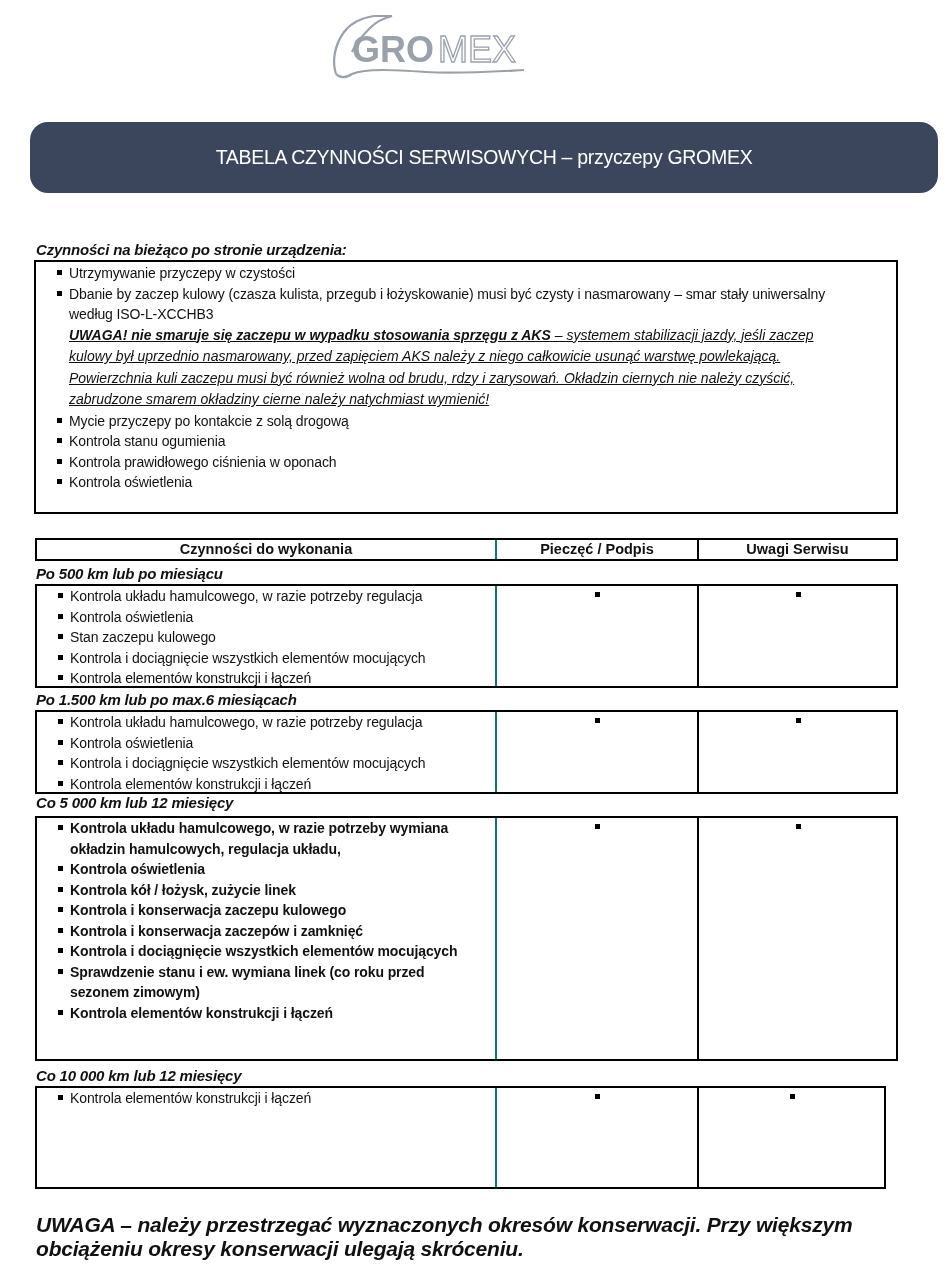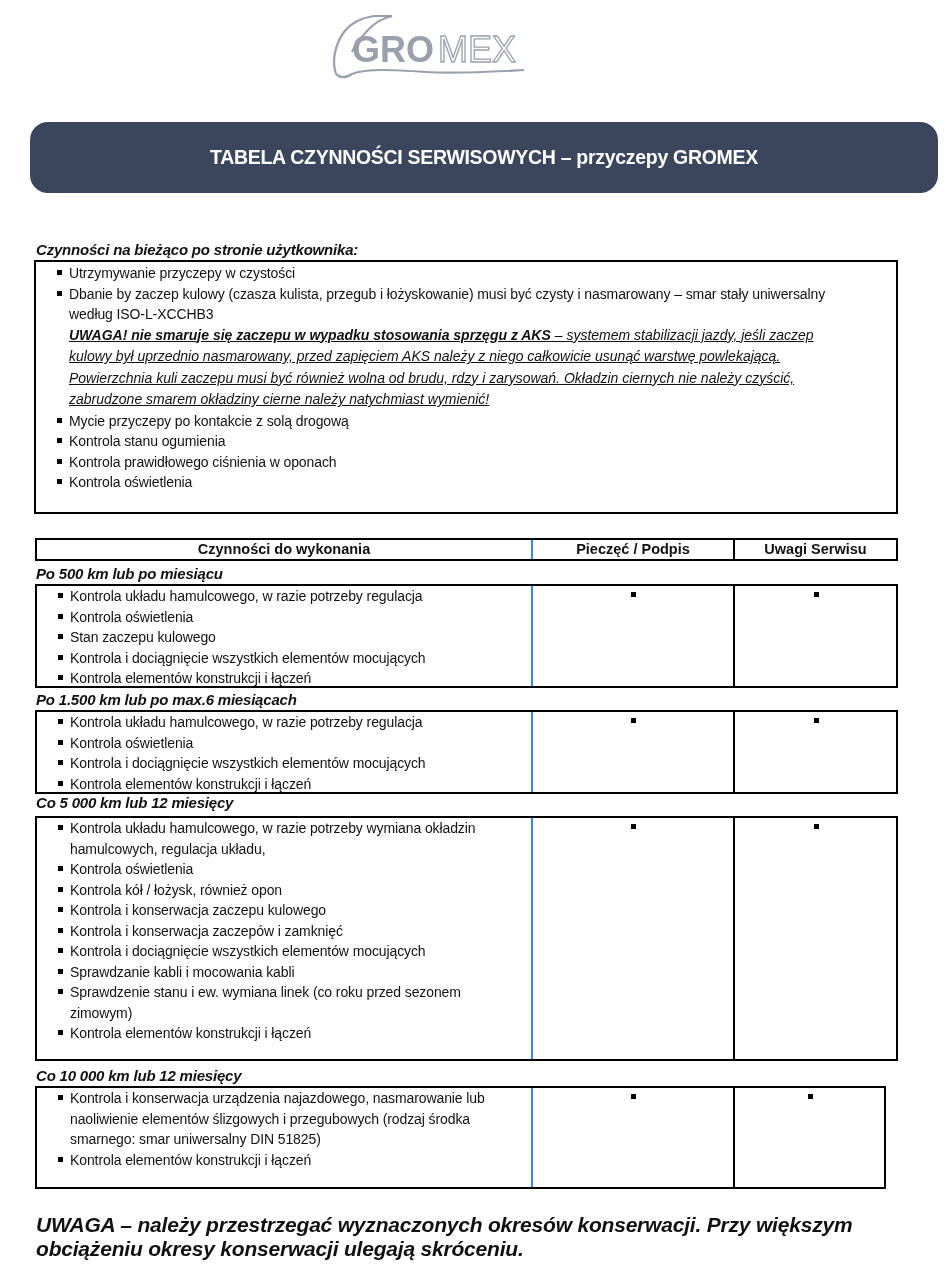--- a/index.html
+++ b/index.html
@@ -2,31 +2,31 @@
 <html><head>
 <meta charset="utf-8">
 <style>
   html, body { margin:0; padding:0; background:#ffffff; }
   body { width:948px; height:1284px; position:relative; overflow:hidden;
          font-family:"Liberation Sans", "DejaVu Sans", sans-serif; color:#111; }
   .logo { position:absolute; left:326px; top:12px; width:200px; height:72px; }
   .logo svg { width:200px; height:72px; display:block; }
   .banner { position:absolute; left:30px; top:122px; width:908px; height:71px;
             background:#3b465d; border-radius:18px; display:flex; align-items:center; justify-content:center; }
-  .banner-title { color:#ffffff; font-weight:bold; font-size:19.5px; letter-spacing:-0.3px; }
+  .banner-title { color:#ffffff; font-weight:normal; font-size:19.5px; letter-spacing:-0.3px; }
   .section-label { position:absolute; left:36px; font-weight:bold; font-style:italic; font-size:15px; letter-spacing:-0.2px; }
   .box { position:absolute; border:2px solid #000; box-sizing:border-box; }
   ul.bul { list-style:none; margin:0; padding:0; }
   ul.bul li { position:relative; padding-left:33px; font-size:14px; line-height:20.5px; letter-spacing:-0.1px; }
   ul.bul li::before { content:""; position:absolute; left:21px; top:7px; width:5px; height:5px; background:#000; }
   .note { padding-left:33px; font-size:14px; line-height:21.5px; font-style:italic; text-decoration:underline; }
   .note b { font-weight:bold; }
   .row { position:absolute; left:35px; border:2px solid #000; box-sizing:border-box; display:flex; }
   .cell { box-sizing:border-box; position:relative; }
-  .c1 { width:496px; border-right:2px solid #3b82f6; }
+  .c1 { width:460px; border-right:2px solid #0f766e; }
   .c2 { width:202px; border-right:2px solid #000; }
   .c3 { flex:1; }
   .hdr .cell { font-weight:bold; font-size:14.5px; text-align:center; line-height:19px; }
   .dot { position:absolute; top:6px; left:50%; width:5px; height:5px; margin-left:-2px; background:#000; }
   .rows-list { padding-top:0; }
   .rows-list li { line-height:20.6px; }
   .footer { position:absolute; left:36px; top:1213px; width:880px; font-weight:bold; font-style:italic;
             font-size:21px; line-height:24px; letter-spacing:-0.2px; }
 </style>
 </head>
@@ -38,21 +38,21 @@
     <path d="M10 62 C14 66 20 66 26 62 C40 56 70 58 100 60 C130 62 160 60 198 58" fill="none" stroke="#9aa1ad" stroke-width="2.2"></path>
     <text x="26" y="50" font-family="Liberation Sans, sans-serif" font-weight="bold" font-size="36" fill="#9aa1ad">GRO</text>
     <text x="112" y="50" font-family="Liberation Sans, sans-serif" font-size="36" fill="none" stroke="#9aa1ad" stroke-width="1.3">MEX</text>
   </svg>
 </div>
 
 <div class="banner">
   <span class="banner-title">TABELA CZYNNOŚCI SERWISOWYCH – przyczepy GROMEX</span>
 </div>
 
-<div class="section-label" style="top:241px;">Czynności na bieżąco po stronie użytkownika:</div>
+<div class="section-label" style="top:241px;">Czynności na bieżąco po stronie urządzenia:</div>
 <div class="box" style="left:34px; top:260px; width:864px; height:254px; padding-top:1px;">
   <ul class="bul">
     <li>Utrzymywanie przyczepy w czystości</li>
     <li style="padding-right:68px;">Dbanie by zaczep kulowy (czasza kulista, przegub i łożyskowanie) musi być czysty i nasmarowany – smar stały uniwersalny według ISO-L-XCCHB3</li>
   </ul>
   <div class="note" style="padding-right:53px;">
     <b>UWAGA! nie smaruje się zaczepu w wypadku stosowania sprzęgu z AKS</b><span> – systemem stabilizacji jazdy, jeśli zaczep kulowy był uprzednio nasmarowany, przed zapięciem AKS należy z niego całkowicie usunąć warstwę powlekającą. Powierzchnia kuli zaczepu musi być również wolna od brudu, rdzy i zarysowań. Okładzin ciernych nie należy czyścić, zabrudzone smarem okładziny cierne należy natychmiast wymienić!</span>
   </div>
   <ul class="bul">
     <li>Mycie przyczepy po kontakcie z solą drogową</li>
@@ -101,45 +101,43 @@
       <span class="dot"></span>
     </div>
   <div class="cell c3">
       <span class="dot"></span>
     </div>
 </div>
 
 <div class="section-label" style="top:794px;">Co 5 000 km lub 12 miesięcy</div>
 <div class="row" style="top:816px; width:863px; height:245px;">
   <div class="cell c1">
-    <ul class="bul rows-list" style="padding-right:30px;">
+    <ul class="bul rows-list" style="padding-right:30px;font-weight:bold;">
       <li>Kontrola układu hamulcowego, w razie potrzeby wymiana okładzin hamulcowych, regulacja układu,</li>
       <li>Kontrola oświetlenia</li>
-      <li>Kontrola kół / łożysk, również opon</li>
+      <li>Kontrola kół / łożysk, zużycie linek</li>
       <li>Kontrola i konserwacja zaczepu kulowego</li>
       <li>Kontrola i konserwacja zaczepów i zamknięć</li>
       <li>Kontrola i dociągnięcie wszystkich elementów mocujących</li>
-      <li>Sprawdzanie kabli i mocowania kabli</li>
       <li>Sprawdzenie stanu i ew. wymiana linek (co roku przed sezonem zimowym)</li>
       <li>Kontrola elementów konstrukcji i łączeń</li>
     </ul>
   </div>
   <div class="cell c2">
       <span class="dot"></span>
     </div>
   <div class="cell c3">
       <span class="dot"></span>
     </div>
 </div>
 
 <div class="section-label" style="top:1067px;">Co 10 000 km lub 12 miesięcy</div>
 <div class="row" style="top:1086px; width:851px; height:103px;">
   <div class="cell c1">
     <ul class="bul rows-list" style="padding-right:20px;">
-      <li>Kontrola i konserwacja urządzenia najazdowego, nasmarowanie lub naoliwienie elementów ślizgowych i przegubowych (rodzaj środka smarnego: smar uniwersalny DIN 51825)</li>
       <li>Kontrola elementów konstrukcji i łączeń</li>
     </ul>
   </div>
   <div class="cell c2">
       <span class="dot"></span>
     </div>
   <div class="cell c3">
       <span class="dot"></span>
     </div>
 </div>

